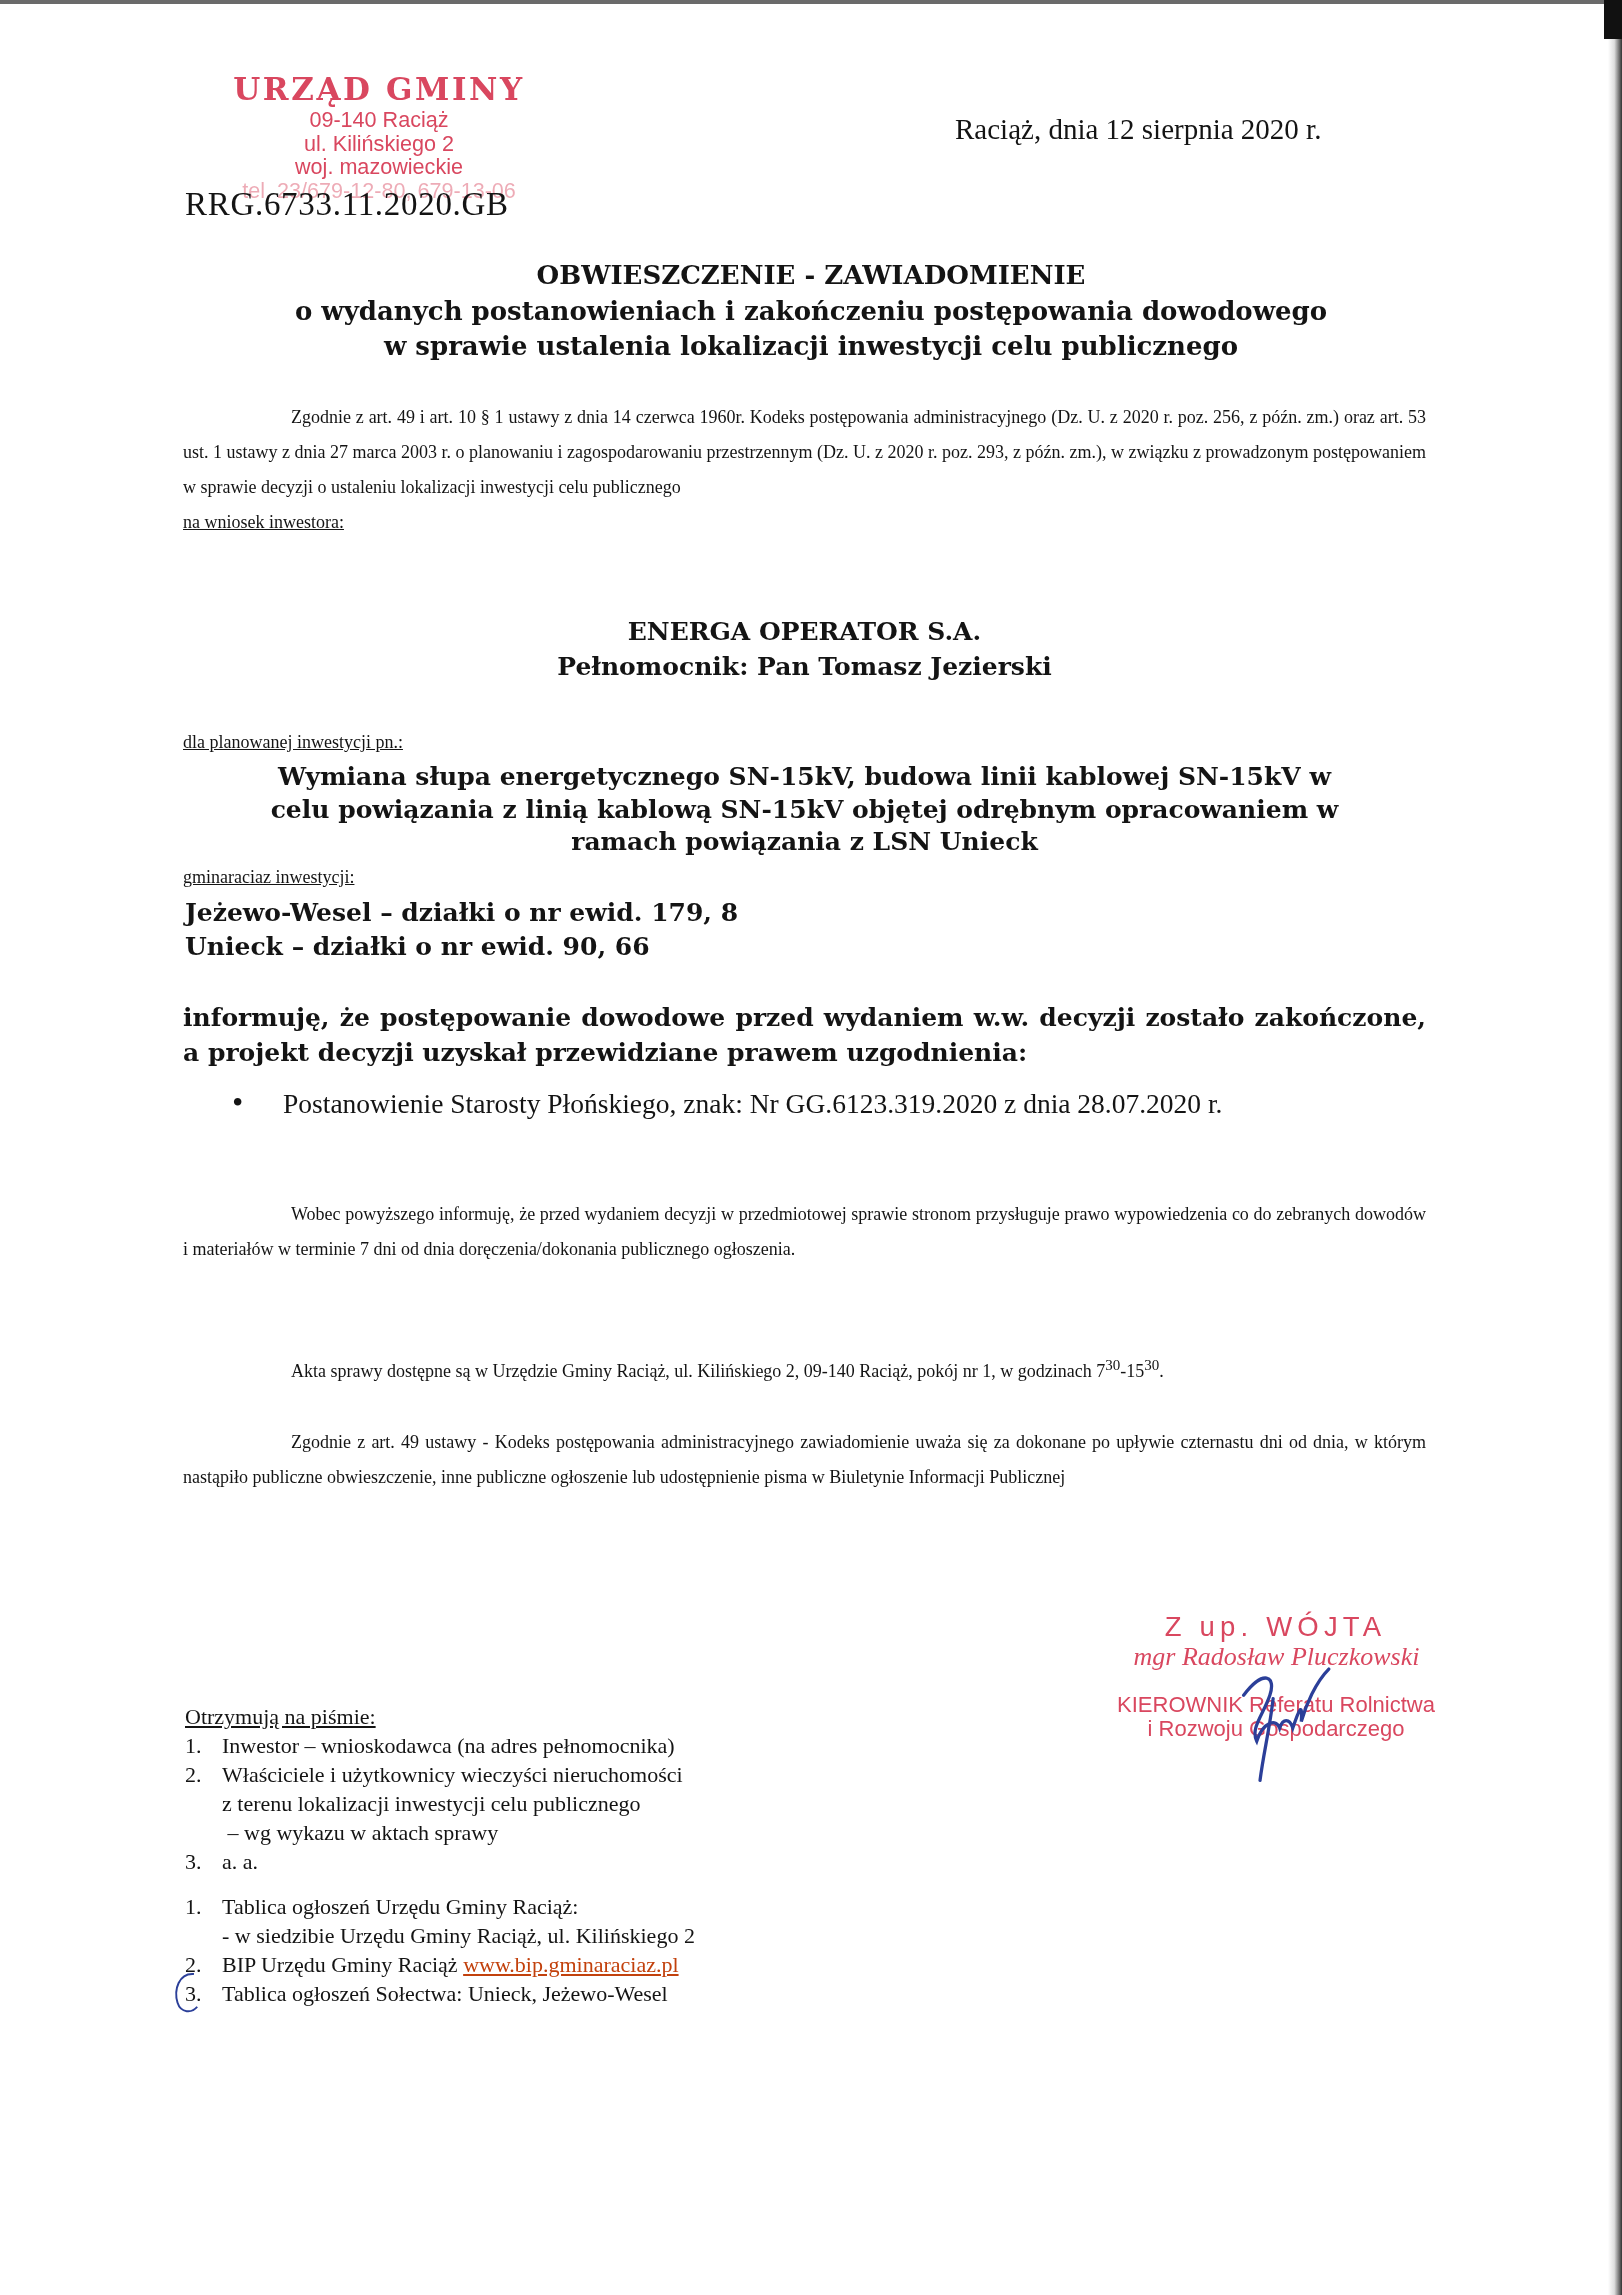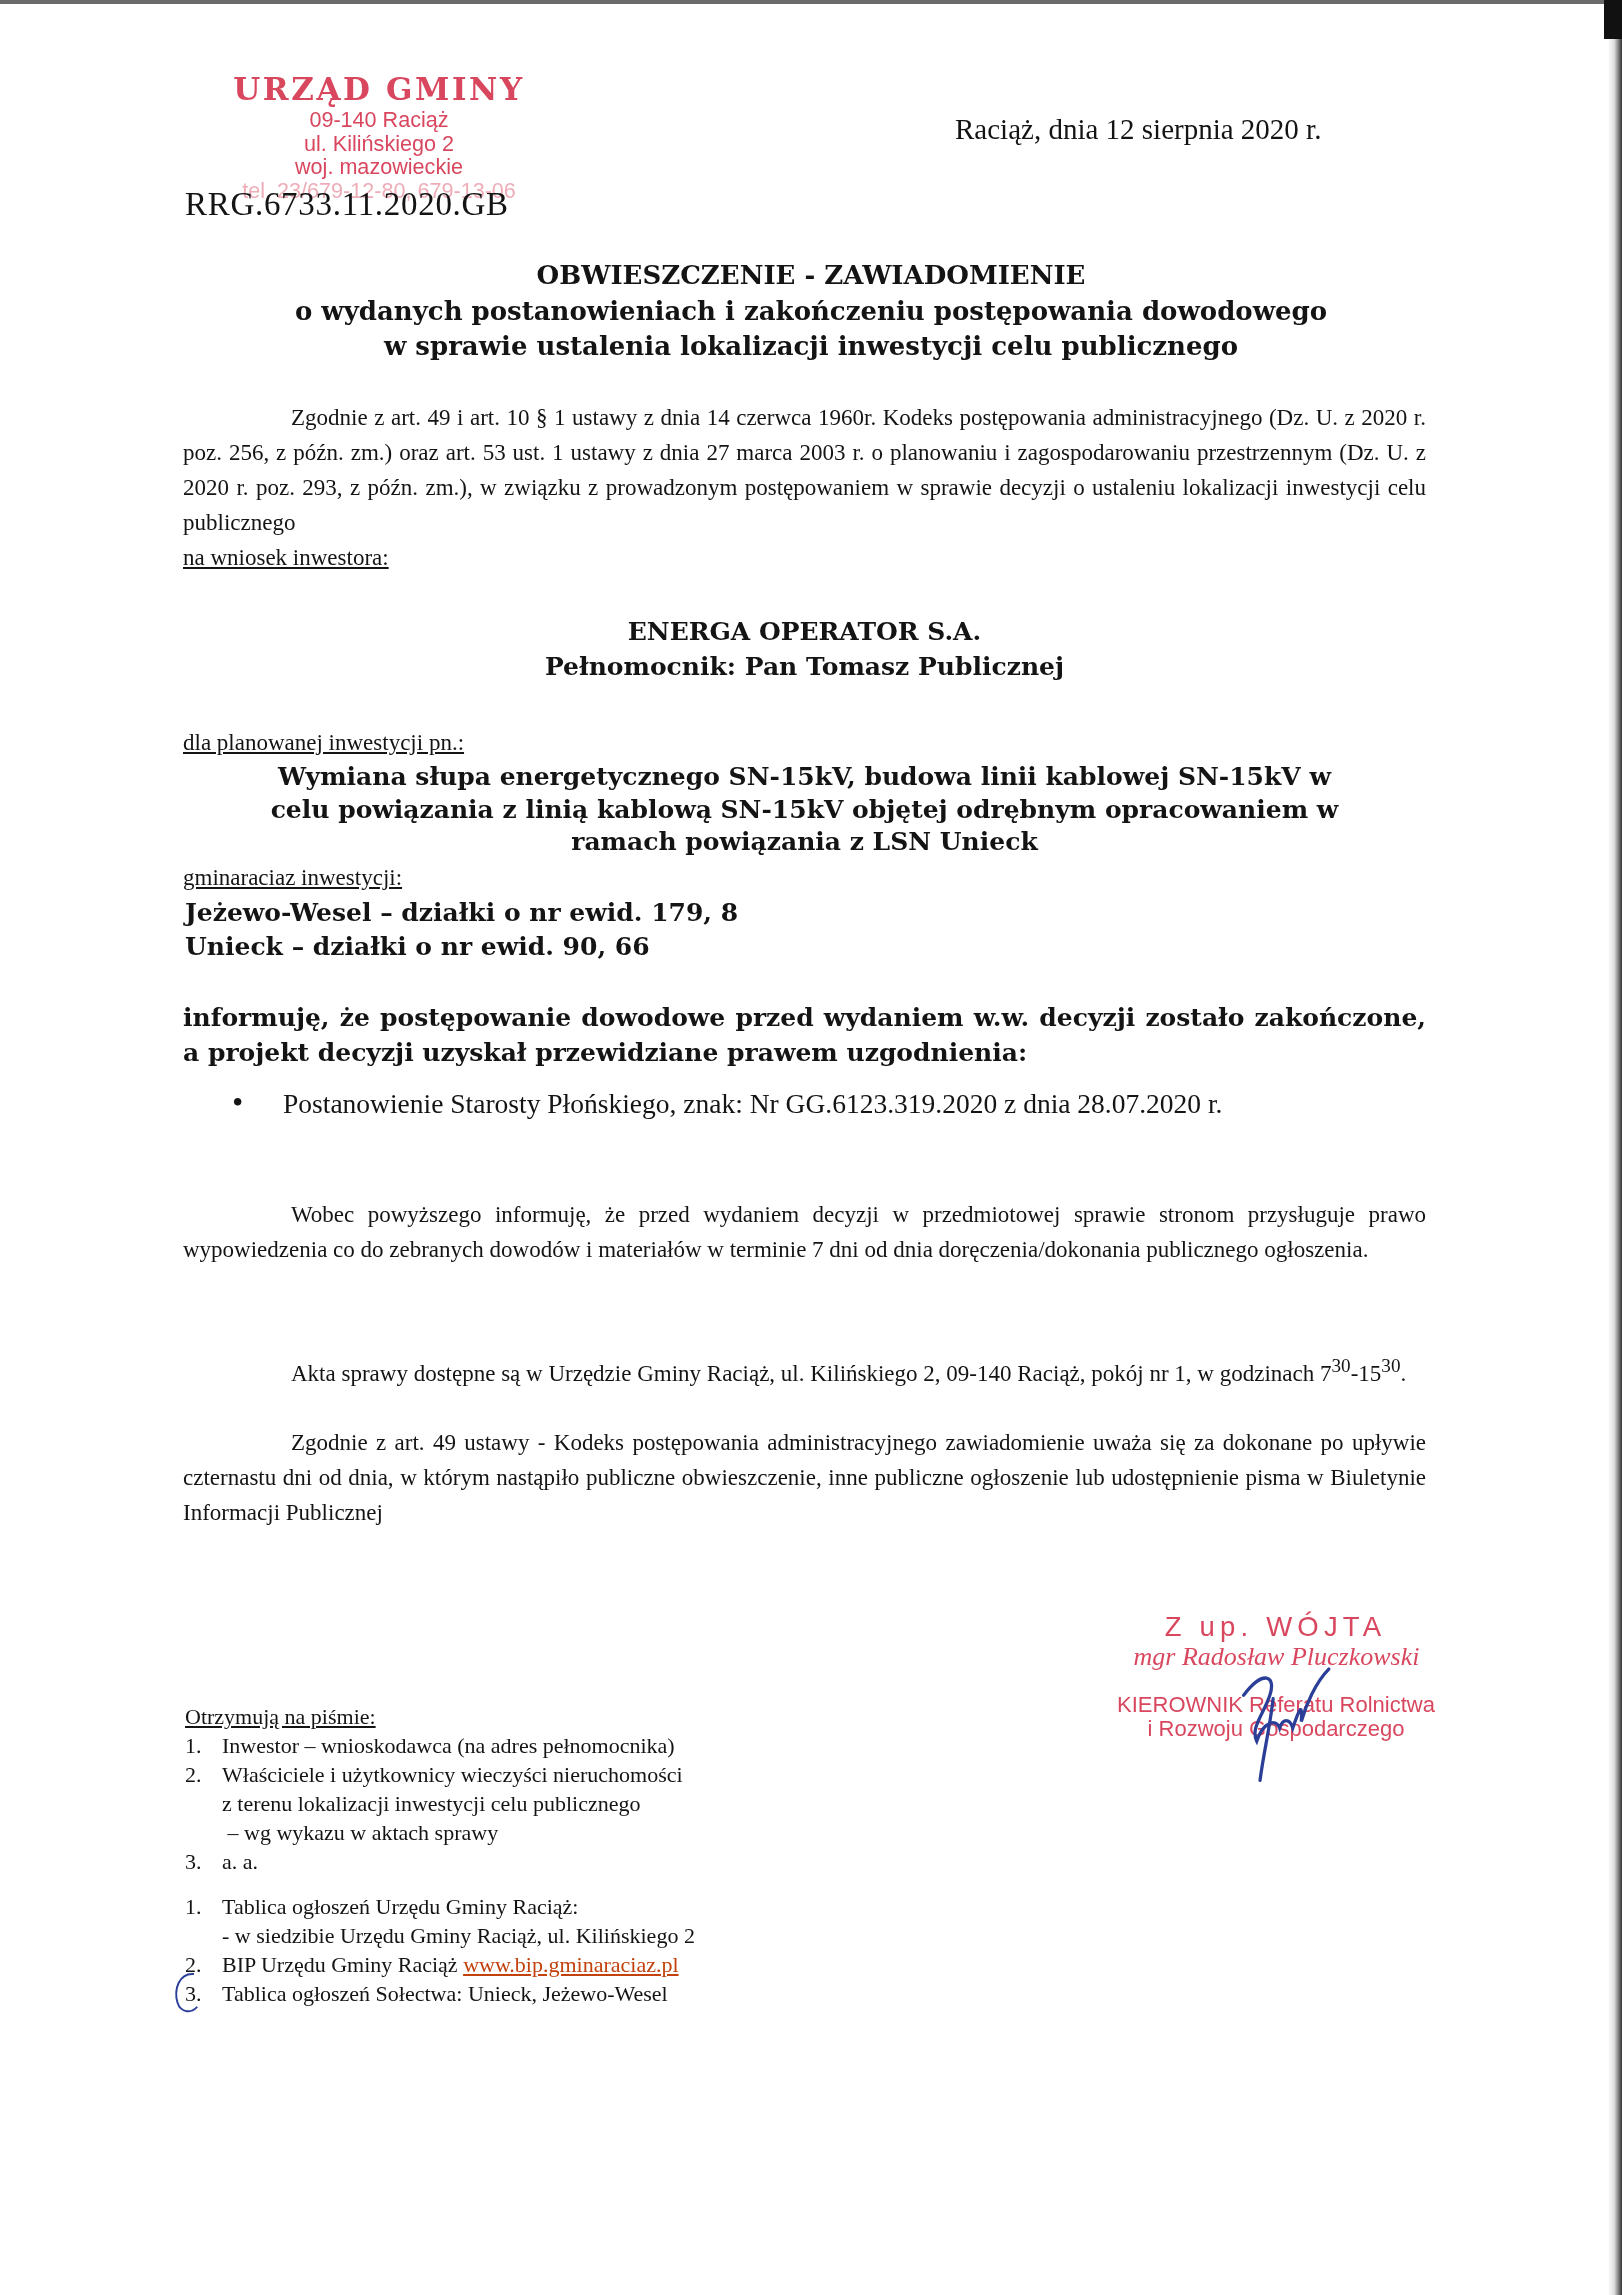--- a/index.html
+++ b/index.html
@@ -12,21 +12,21 @@
   .scan-corner { position: absolute; right: 0; top: 0; width: 18.3px; height: 39px; background: #111; }
   .abs { position: absolute; }
   
   .stamp { color: #d9475f; text-align: center; left: 196px; top: 71px; width: 366px; }
   .stamp .big { font-family: "DejaVu Serif", serif; font-weight: bold; font-size: 31px; letter-spacing: 2.6px; line-height: 37px; }
   .stamp .sm { font-family: "Liberation Sans", sans-serif; font-size: 21.6px; line-height: 23.6px; }
   .stamp .faint { opacity: 0.45; }
   .ref { left: 185px; top: 186px; font-family: "Liberation Serif", serif; font-size: 33px; letter-spacing: 0.7px; }
   .date { left: 955px; top: 113px; font-family: "Liberation Serif", serif; font-size: 29px; }
   .title { left: 196px; width: 1230px; text-align: center; font-weight: bold; font-size: 26px; line-height: 35px; }
-  .para { left: 183px; width: 1243px; font-family: "Liberation Serif", serif; font-size: 23px; line-height: 35px; text-align: justify; }
+  .para { left: 183px; width: 1243px; font-family: "Liberation Serif", serif; font-size: 18px; line-height: 35px; text-align: justify; }
   .para .indent { display: inline-block; width: 108px; }
   .ul { text-decoration: underline; }
   .center-bold { left: 183px; width: 1243px; text-align: center; font-weight: bold; font-size: 25px; line-height: 35px; }
   .bold-line { left: 185px; font-weight: bold; font-size: 25px; line-height: 35px; }
   .bold-para { left: 183px; width: 1243px; font-weight: bold; font-size: 25px; line-height: 35px; text-align: justify; }
   .bullet { left: 230px; font-size: 26px; }
   .bullet-text { left: 283px; width: 1144px; font-family: "Liberation Serif", serif; font-size: 27.5px; line-height: 35px; text-align: justify; }
   .small { font-family: "Liberation Serif", serif; font-size: 22px; line-height: 29px; }
   .sig { color: #d9475f; text-align: center; }
   .sig1 { left: 1112px; top: 1611px; width: 327px; font-family: "Liberation Sans", sans-serif; font-size: 27.5px; letter-spacing: 5.2px; }
@@ -57,21 +57,21 @@
   <div class="abs title" style="top:258px;">OBWIESZCZENIE - ZAWIADOMIENIE</div>
   <div class="abs title" style="top:294px;">o wydanych postanowieniach i zakończeniu postępowania dowodowego</div>
   <div class="abs title" style="top:329px;">w sprawie ustalenia lokalizacji  inwestycji celu publicznego</div>
 
   <div class="abs para" style="top:400px;">
     <span class="indent"></span><span>Zgodnie z art. 49 i art. 10 § 1 ustawy z dnia 14 czerwca 1960r. Kodeks postępowania administracyjnego (Dz. U. z 2020 r. poz. 256, z późn. zm.) oraz art. 53 ust. 1 ustawy z dnia 27 marca 2003 r. o planowaniu i zagospodarowaniu przestrzennym (Dz. U. z 2020 r. poz. 293, z późn. zm.), w związku z prowadzonym postępowaniem w sprawie decyzji o ustaleniu lokalizacji inwestycji celu publicznego</span><br>
     <span class="ul">na wniosek inwestora:</span>
   </div>
 
   <div class="abs center-bold" style="top:614px;">ENERGA OPERATOR S.A.</div>
-  <div class="abs center-bold" style="top:649px;">Pełnomocnik: Pan Tomasz Publicznej</div>
+  <div class="abs center-bold" style="top:649px;">Pełnomocnik: Pan Tomasz Jezierski</div>
 
   <div class="abs para" style="top:725px;">
     <span class="ul">dla planowanej inwestycji pn.:</span>
   </div>
   <div class="abs center-bold" style="top:759px;">Wymiana słupa energetycznego SN-15kV, budowa linii kablowej SN-15kV w</div>
   <div class="abs center-bold" style="top:792px;">celu powiązania z linią kablową SN-15kV objętej odrębnym opracowaniem w</div>
   <div class="abs center-bold" style="top:824px;">ramach powiązania z LSN Unieck</div>
   <div class="abs para" style="top:860px;">
     <span class="ul">gminaraciaz inwestycji:</span>
   </div>

